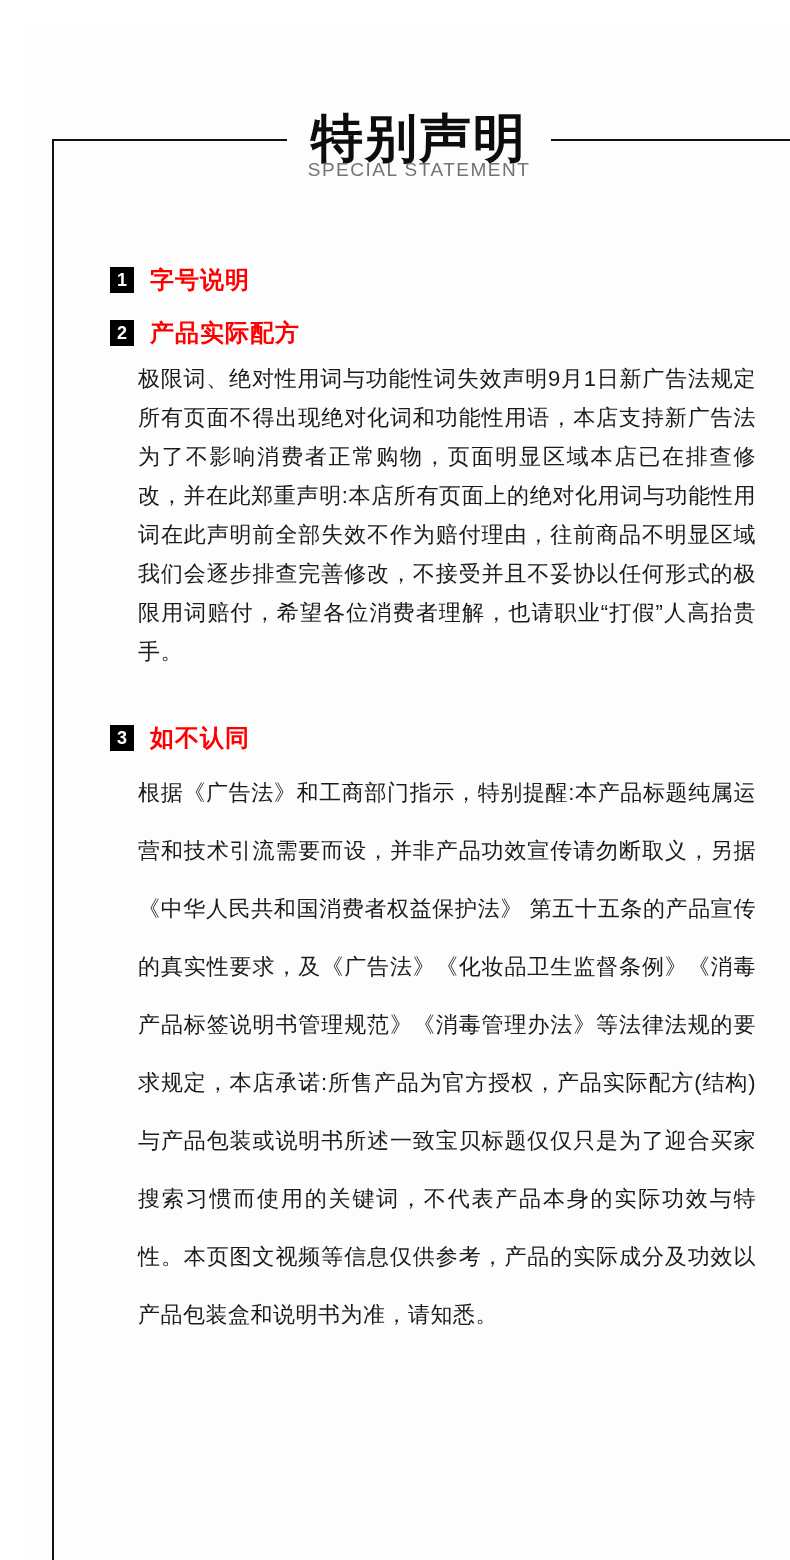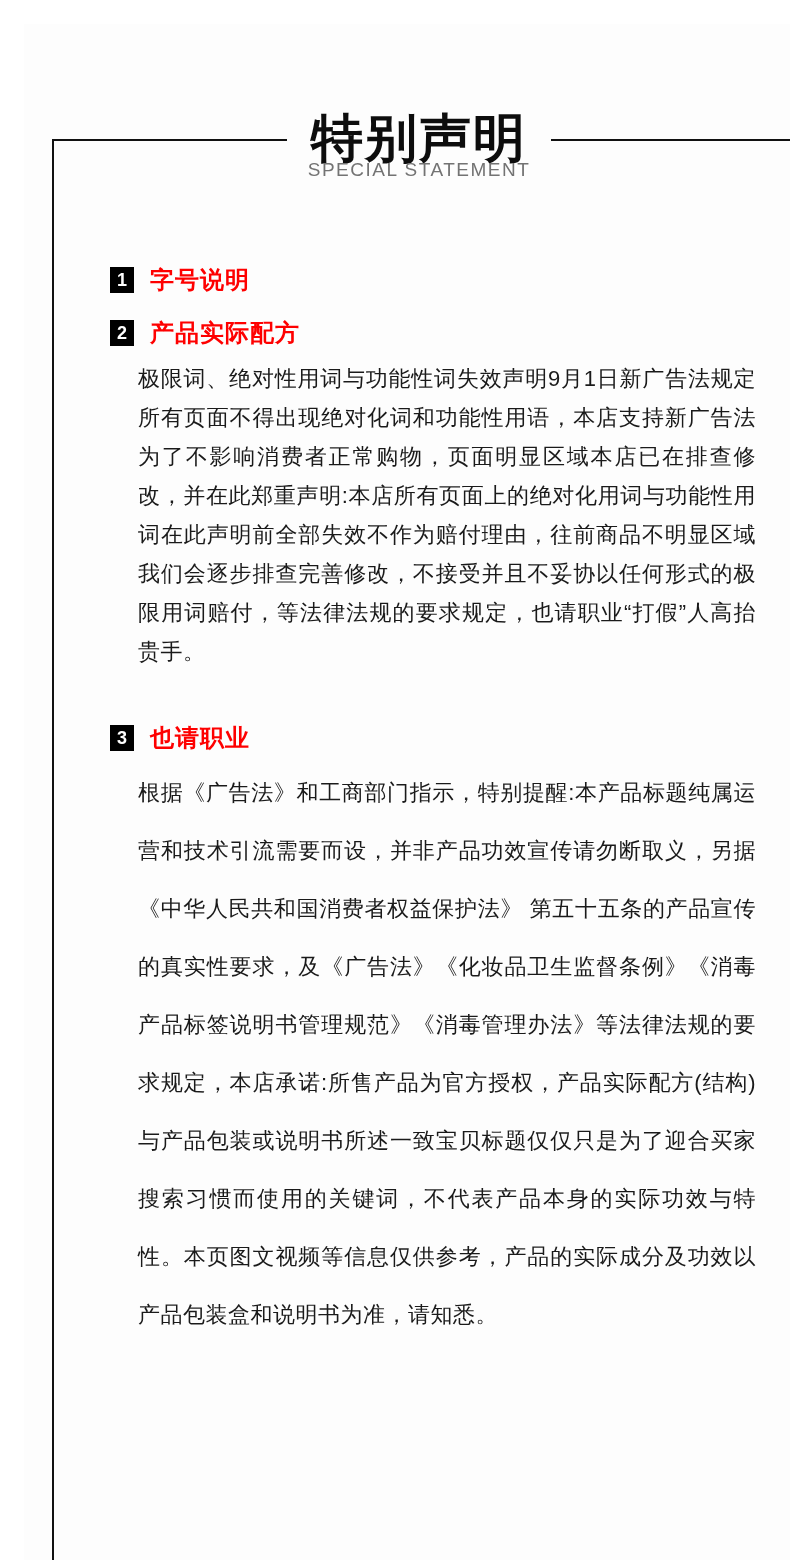--- a/index.html
+++ b/index.html
@@ -90,24 +90,24 @@
       <span class="num-badge">1</span>
       <span class="heading-label">字号说明</span>
     </div>
   </div>
 
   <div class="section section-2">
     <div class="section-heading">
       <span class="num-badge">2</span>
       <span class="heading-label">产品实际配方</span>
     </div>
-    <p>极限词、绝对性用词与功能性词失效声明9月1日新广告法规定所有页面不得出现绝对化词和功能性用语，本店支持新广告法为了不影响消费者正常购物，页面明显区域本店已在排查修改，并在此郑重声明:本店所有页面上的绝对化用词与功能性用词在此声明前全部失效不作为赔付理由，往前商品不明显区域我们会逐步排查完善修改，不接受并且不妥协以任何形式的极限用词赔付，等法律法规的要求规定，也请职业“打假”人高抬贵手。</p>
+    <p>极限词、绝对性用词与功能性词失效声明9月1日新广告法规定所有页面不得出现绝对化词和功能性用语，本店支持新广告法为了不影响消费者正常购物，页面明显区域本店已在排查修改，并在此郑重声明:本店所有页面上的绝对化用词与功能性用词在此声明前全部失效不作为赔付理由，往前商品不明显区域我们会逐步排查完善修改，不接受并且不妥协以任何形式的极限用词赔付，希望各位消费者理解，也请职业“打假”人高抬贵手。</p>
   </div>
 
   <div class="section section-3">
     <div class="section-heading">
       <span class="num-badge">3</span>
-      <span class="heading-label">也请职业</span>
+      <span class="heading-label">如不认同</span>
     </div>
     <p>根据《广告法》和工商部门指示，特别提醒:本产品标题纯属运营和技术引流需要而设，并非产品功效宣传请勿断取义，另据《中华人民共和国消费者权益保护法》 第五十五条的产品宣传的真实性要求，及《广告法》《化妆品卫生监督条例》《消毒产品标签说明书管理规范》《消毒管理办法》等法律法规的要求规定，本店承诺:所售产品为官方授权，产品实际配方(结构)与产品包装或说明书所述一致宝贝标题仅仅只是为了迎合买家搜索习惯而使用的关键词，不代表产品本身的实际功效与特性。本页图文视频等信息仅供参考，产品的实际成分及功效以产品包装盒和说明书为准，请知悉。</p>
   </div>
 
 </div>
 
 </body></html>

